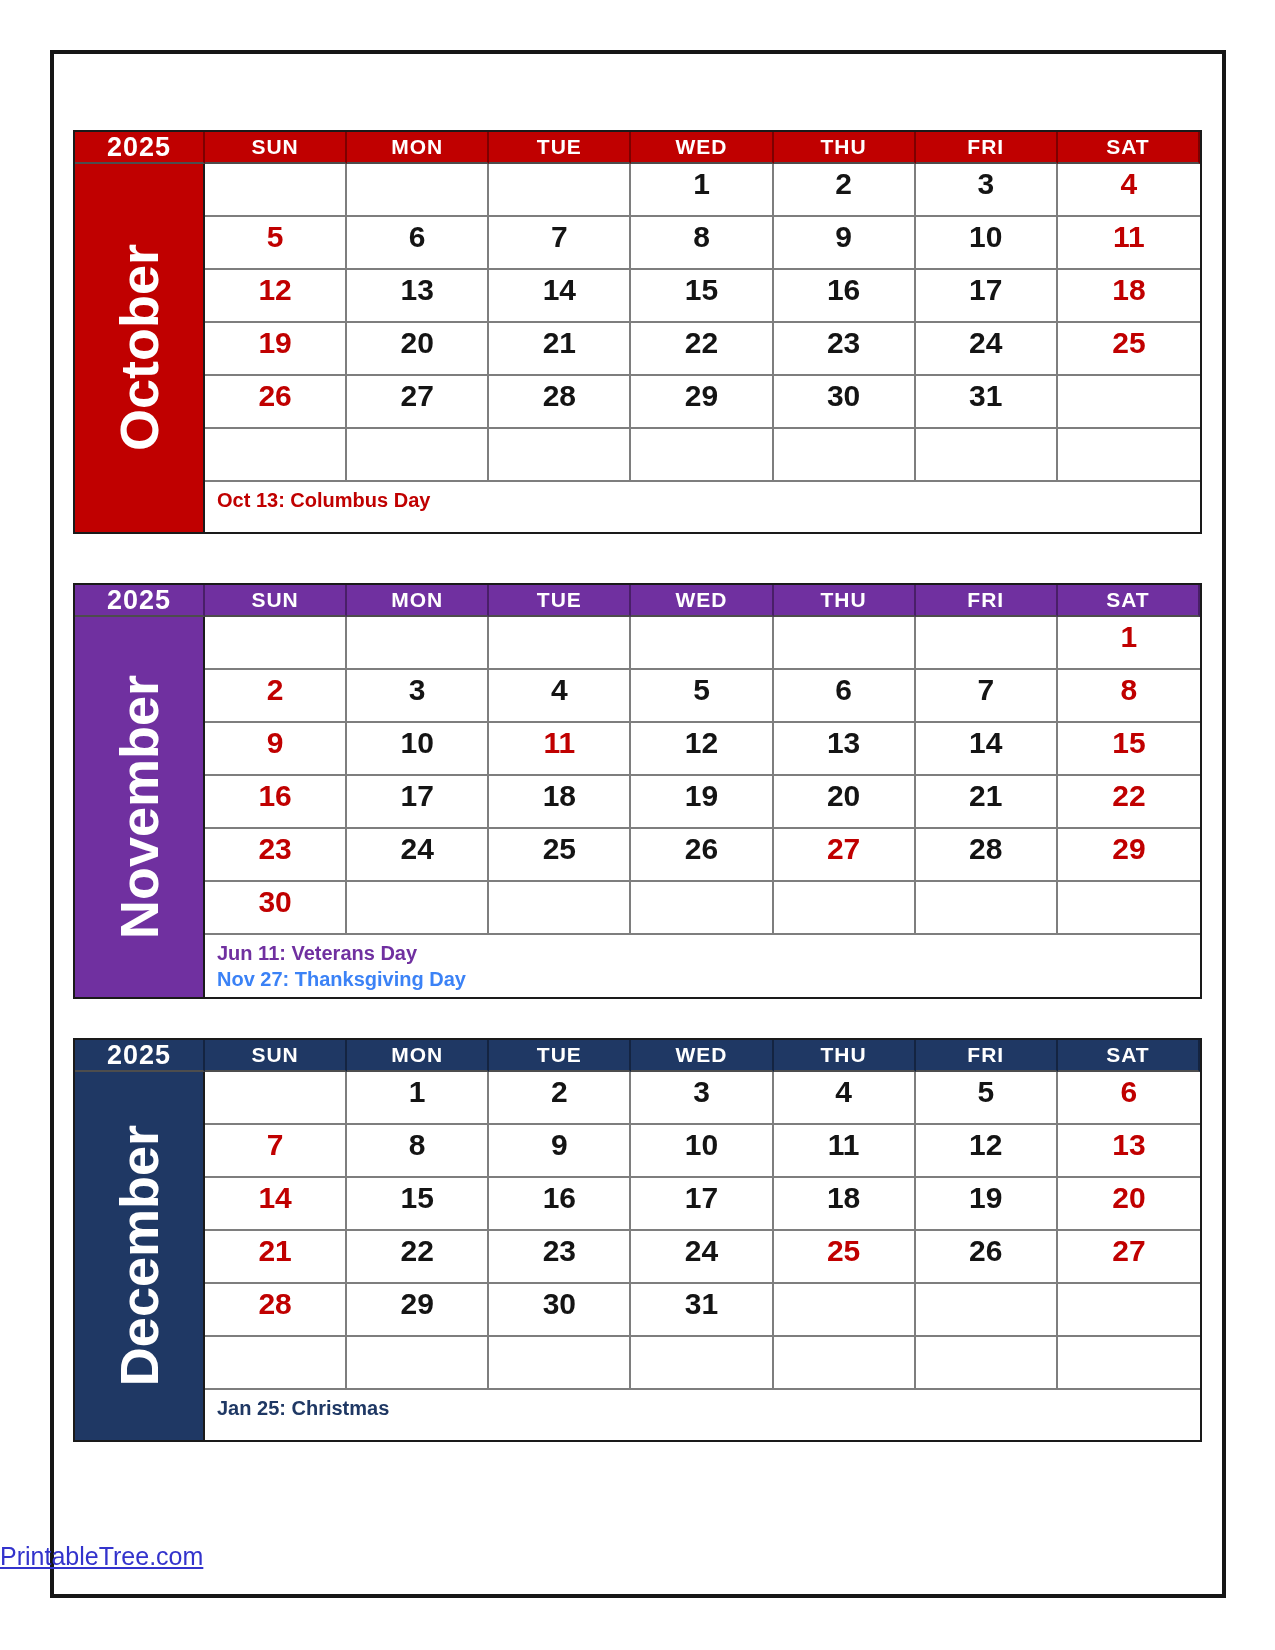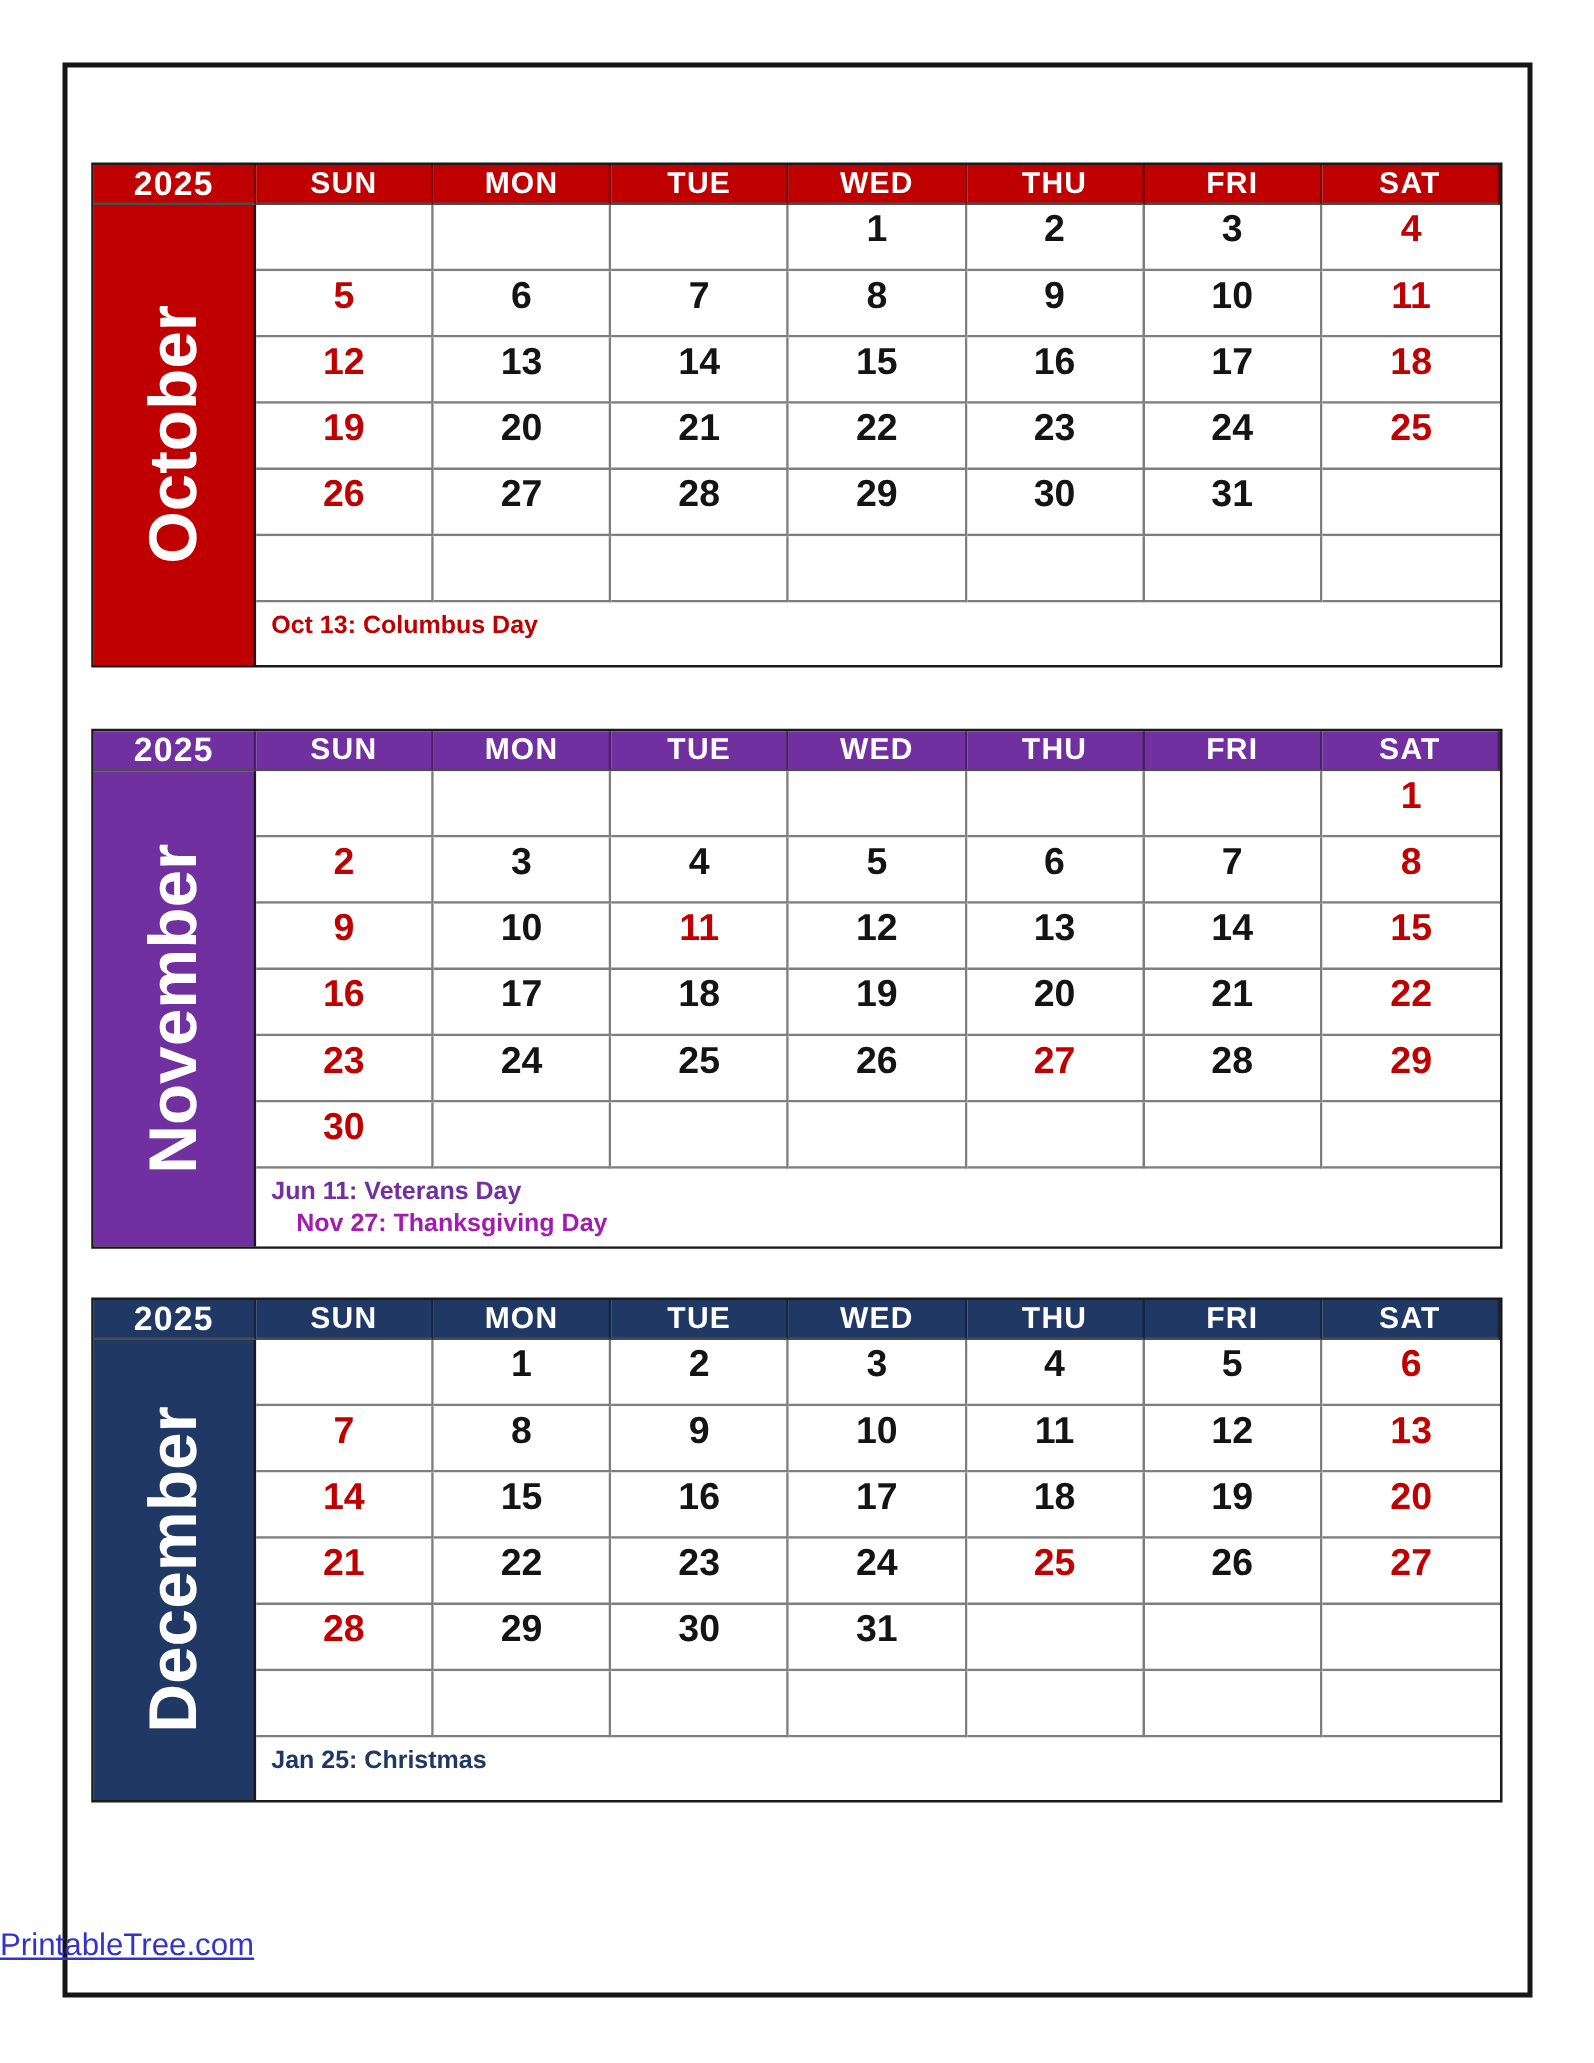--- a/index.html
+++ b/index.html
@@ -37,21 +37,21 @@
     color: #ffffff;
     font-weight: 700;
     display: flex;
     align-items: center;
     justify-content: center;
     border-right: 2px solid rgba(0,0,0,0.35);
     border-bottom: 2px solid #4d4d4d;
   }
   .hcell:last-child { border-right: none; }
   .ycell { font-size: 27px; letter-spacing: 1px; }
-  .dcell { font-size: 24px; letter-spacing: 1px; }
+  .dcell { font-size: 21px; letter-spacing: 1px; }
 
   .mlabel {
     grid-column: 1;
     grid-row: 2 / span 7;
     display: flex;
     align-items: center;
     justify-content: center;
     border-right: 2px solid #1a1a1a;
   }
   .mlabel span {
@@ -217,21 +217,21 @@
         <div class="datecell lastcol red">29</div>
         <div class="datecell red">30</div>
         <div class="datecell"></div>
         <div class="datecell"></div>
         <div class="datecell"></div>
         <div class="datecell"></div>
         <div class="datecell"></div>
         <div class="datecell lastcol"></div>
         <div class="holidayrow">
           <div class="holiday-line" style="color: rgb(112, 48, 160);">Jun 11: Veterans Day</div>
-          <div class="holiday-line" style="color: #a21caf; margin-left: 20px;">Nov 27: Thanksgiving Day</div>
+          <div class="holiday-line" style="color: #3b82f6;">Nov 27: Thanksgiving Day</div>
         </div>
       </div>
       <div class="month" style="top: 1038px;">
         <div class="hcell ycell" style="background: rgb(31, 56, 100);">2025</div>
         <div class="hcell dcell" style="background: rgb(31, 56, 100);">SUN</div>
         <div class="hcell dcell" style="background: rgb(31, 56, 100);">MON</div>
         <div class="hcell dcell" style="background: rgb(31, 56, 100);">TUE</div>
         <div class="hcell dcell" style="background: rgb(31, 56, 100);">WED</div>
         <div class="hcell dcell" style="background: rgb(31, 56, 100);">THU</div>
         <div class="hcell dcell" style="background: rgb(31, 56, 100);">FRI</div>

